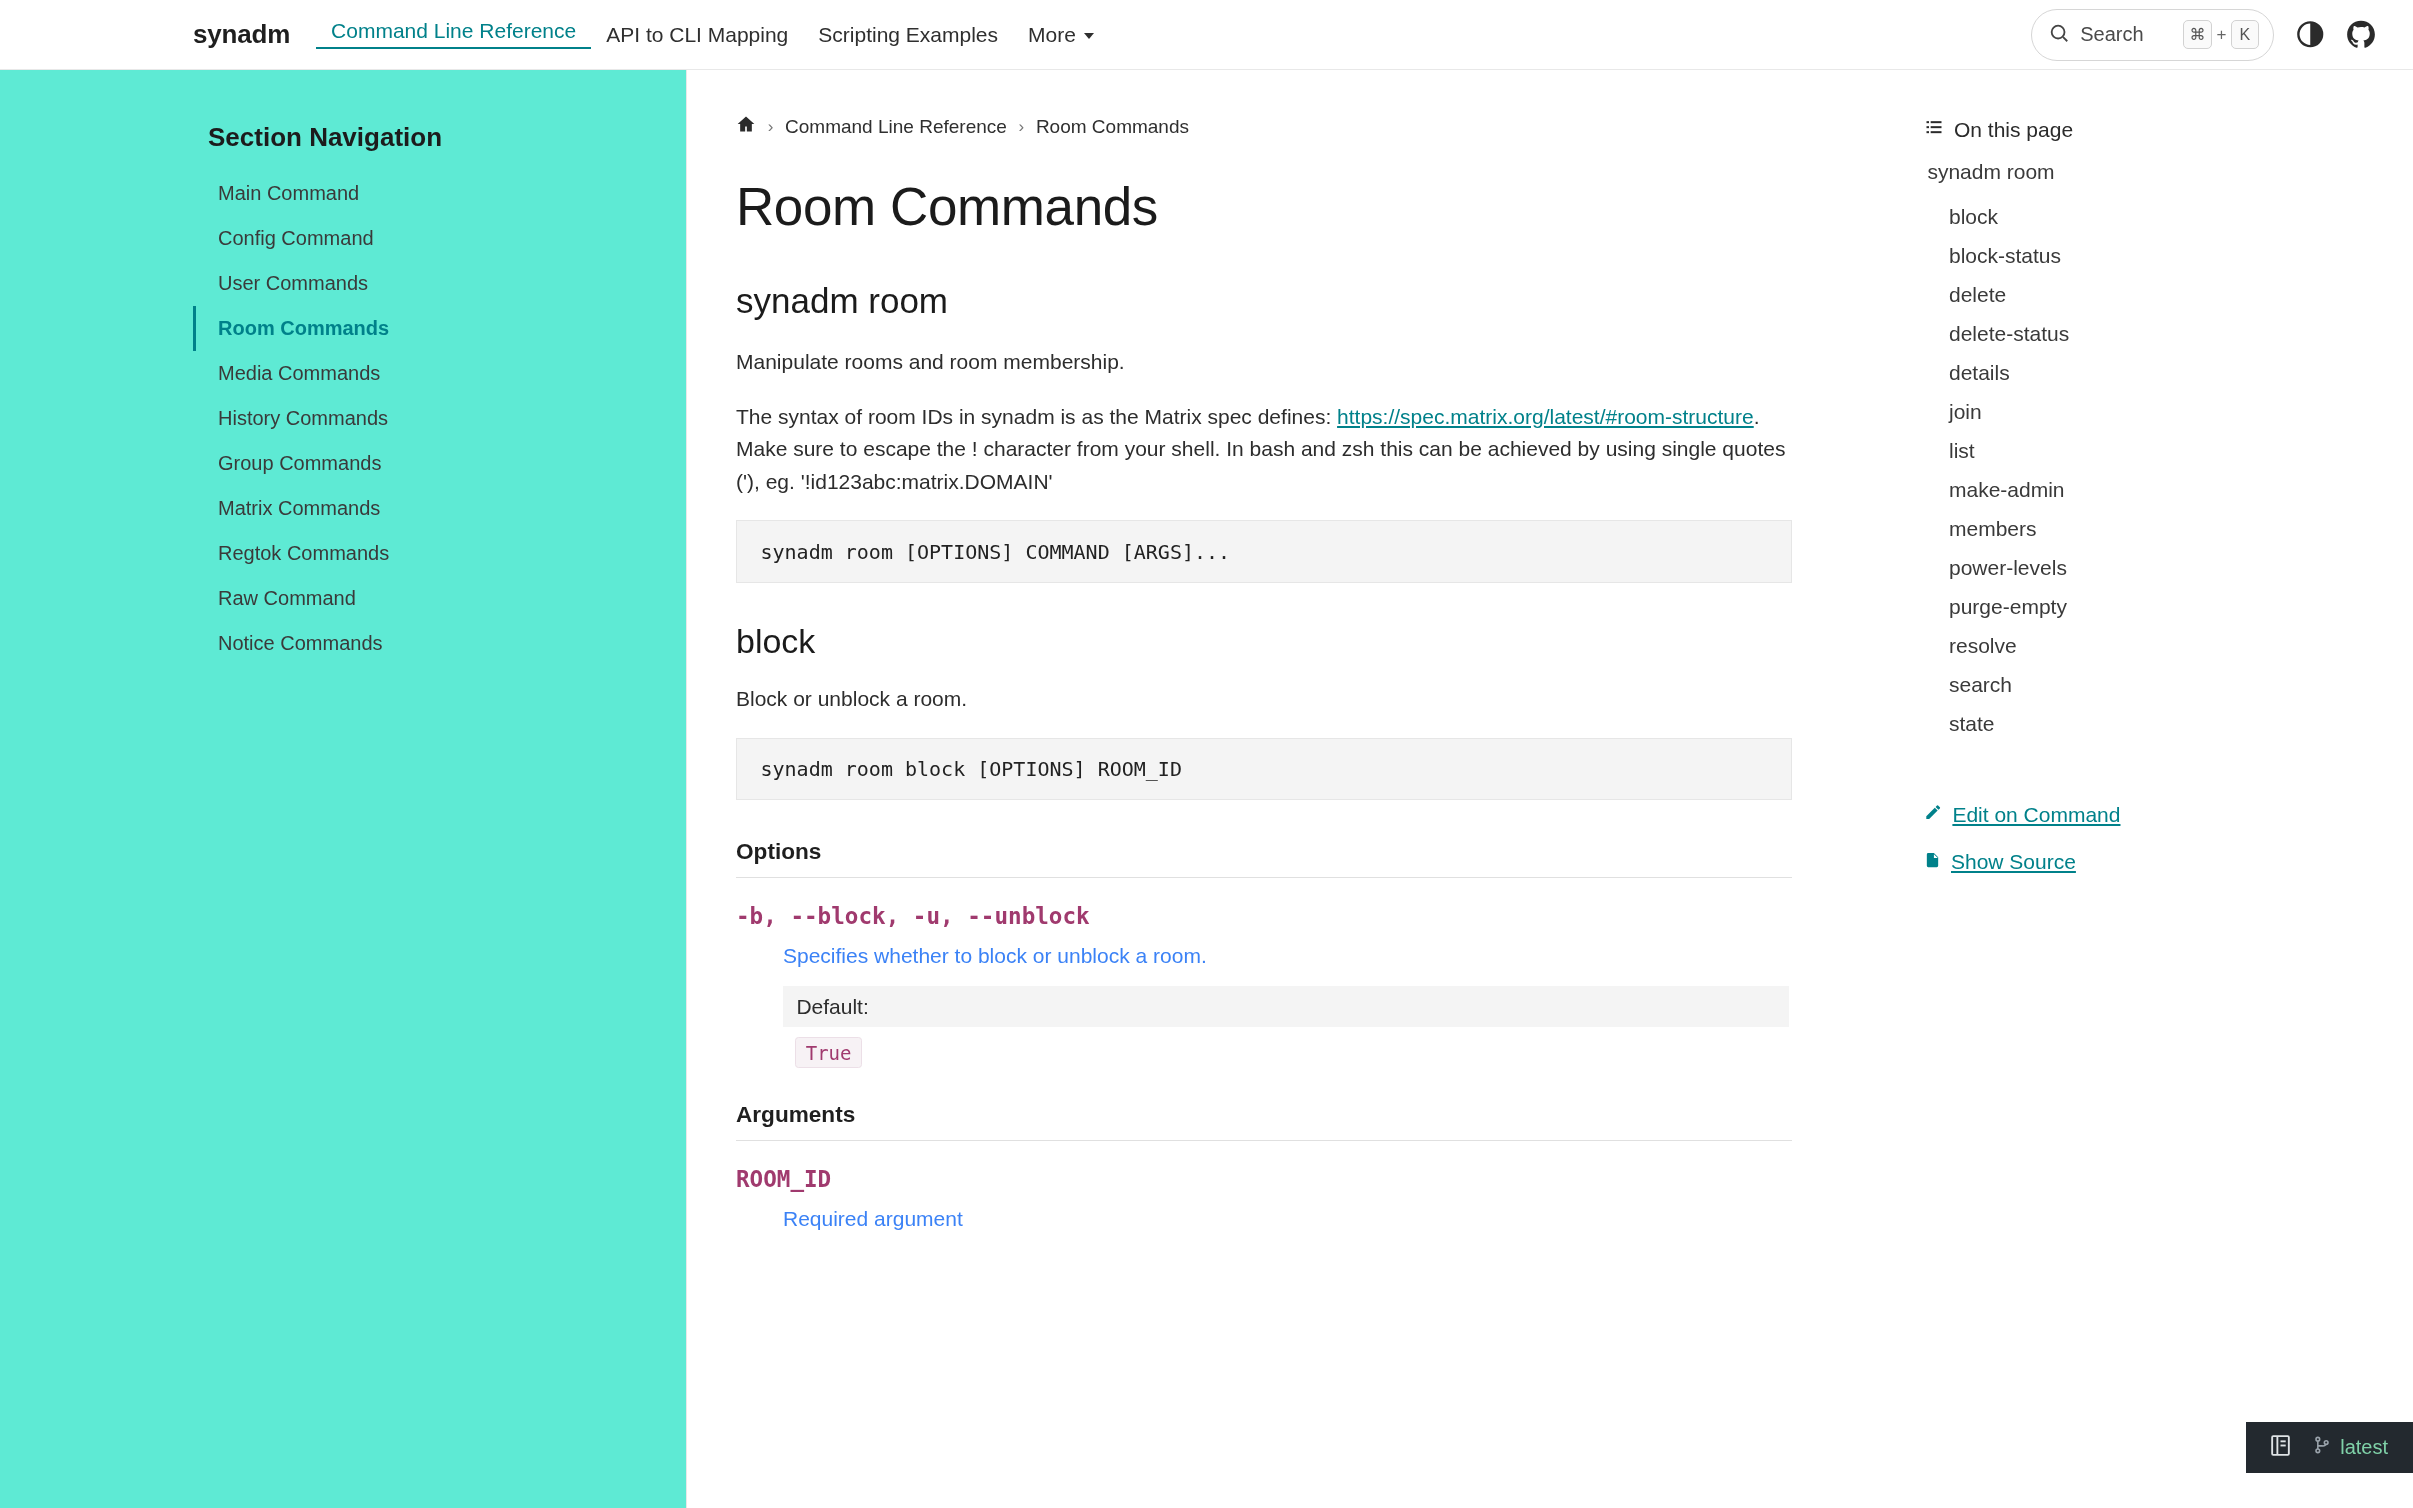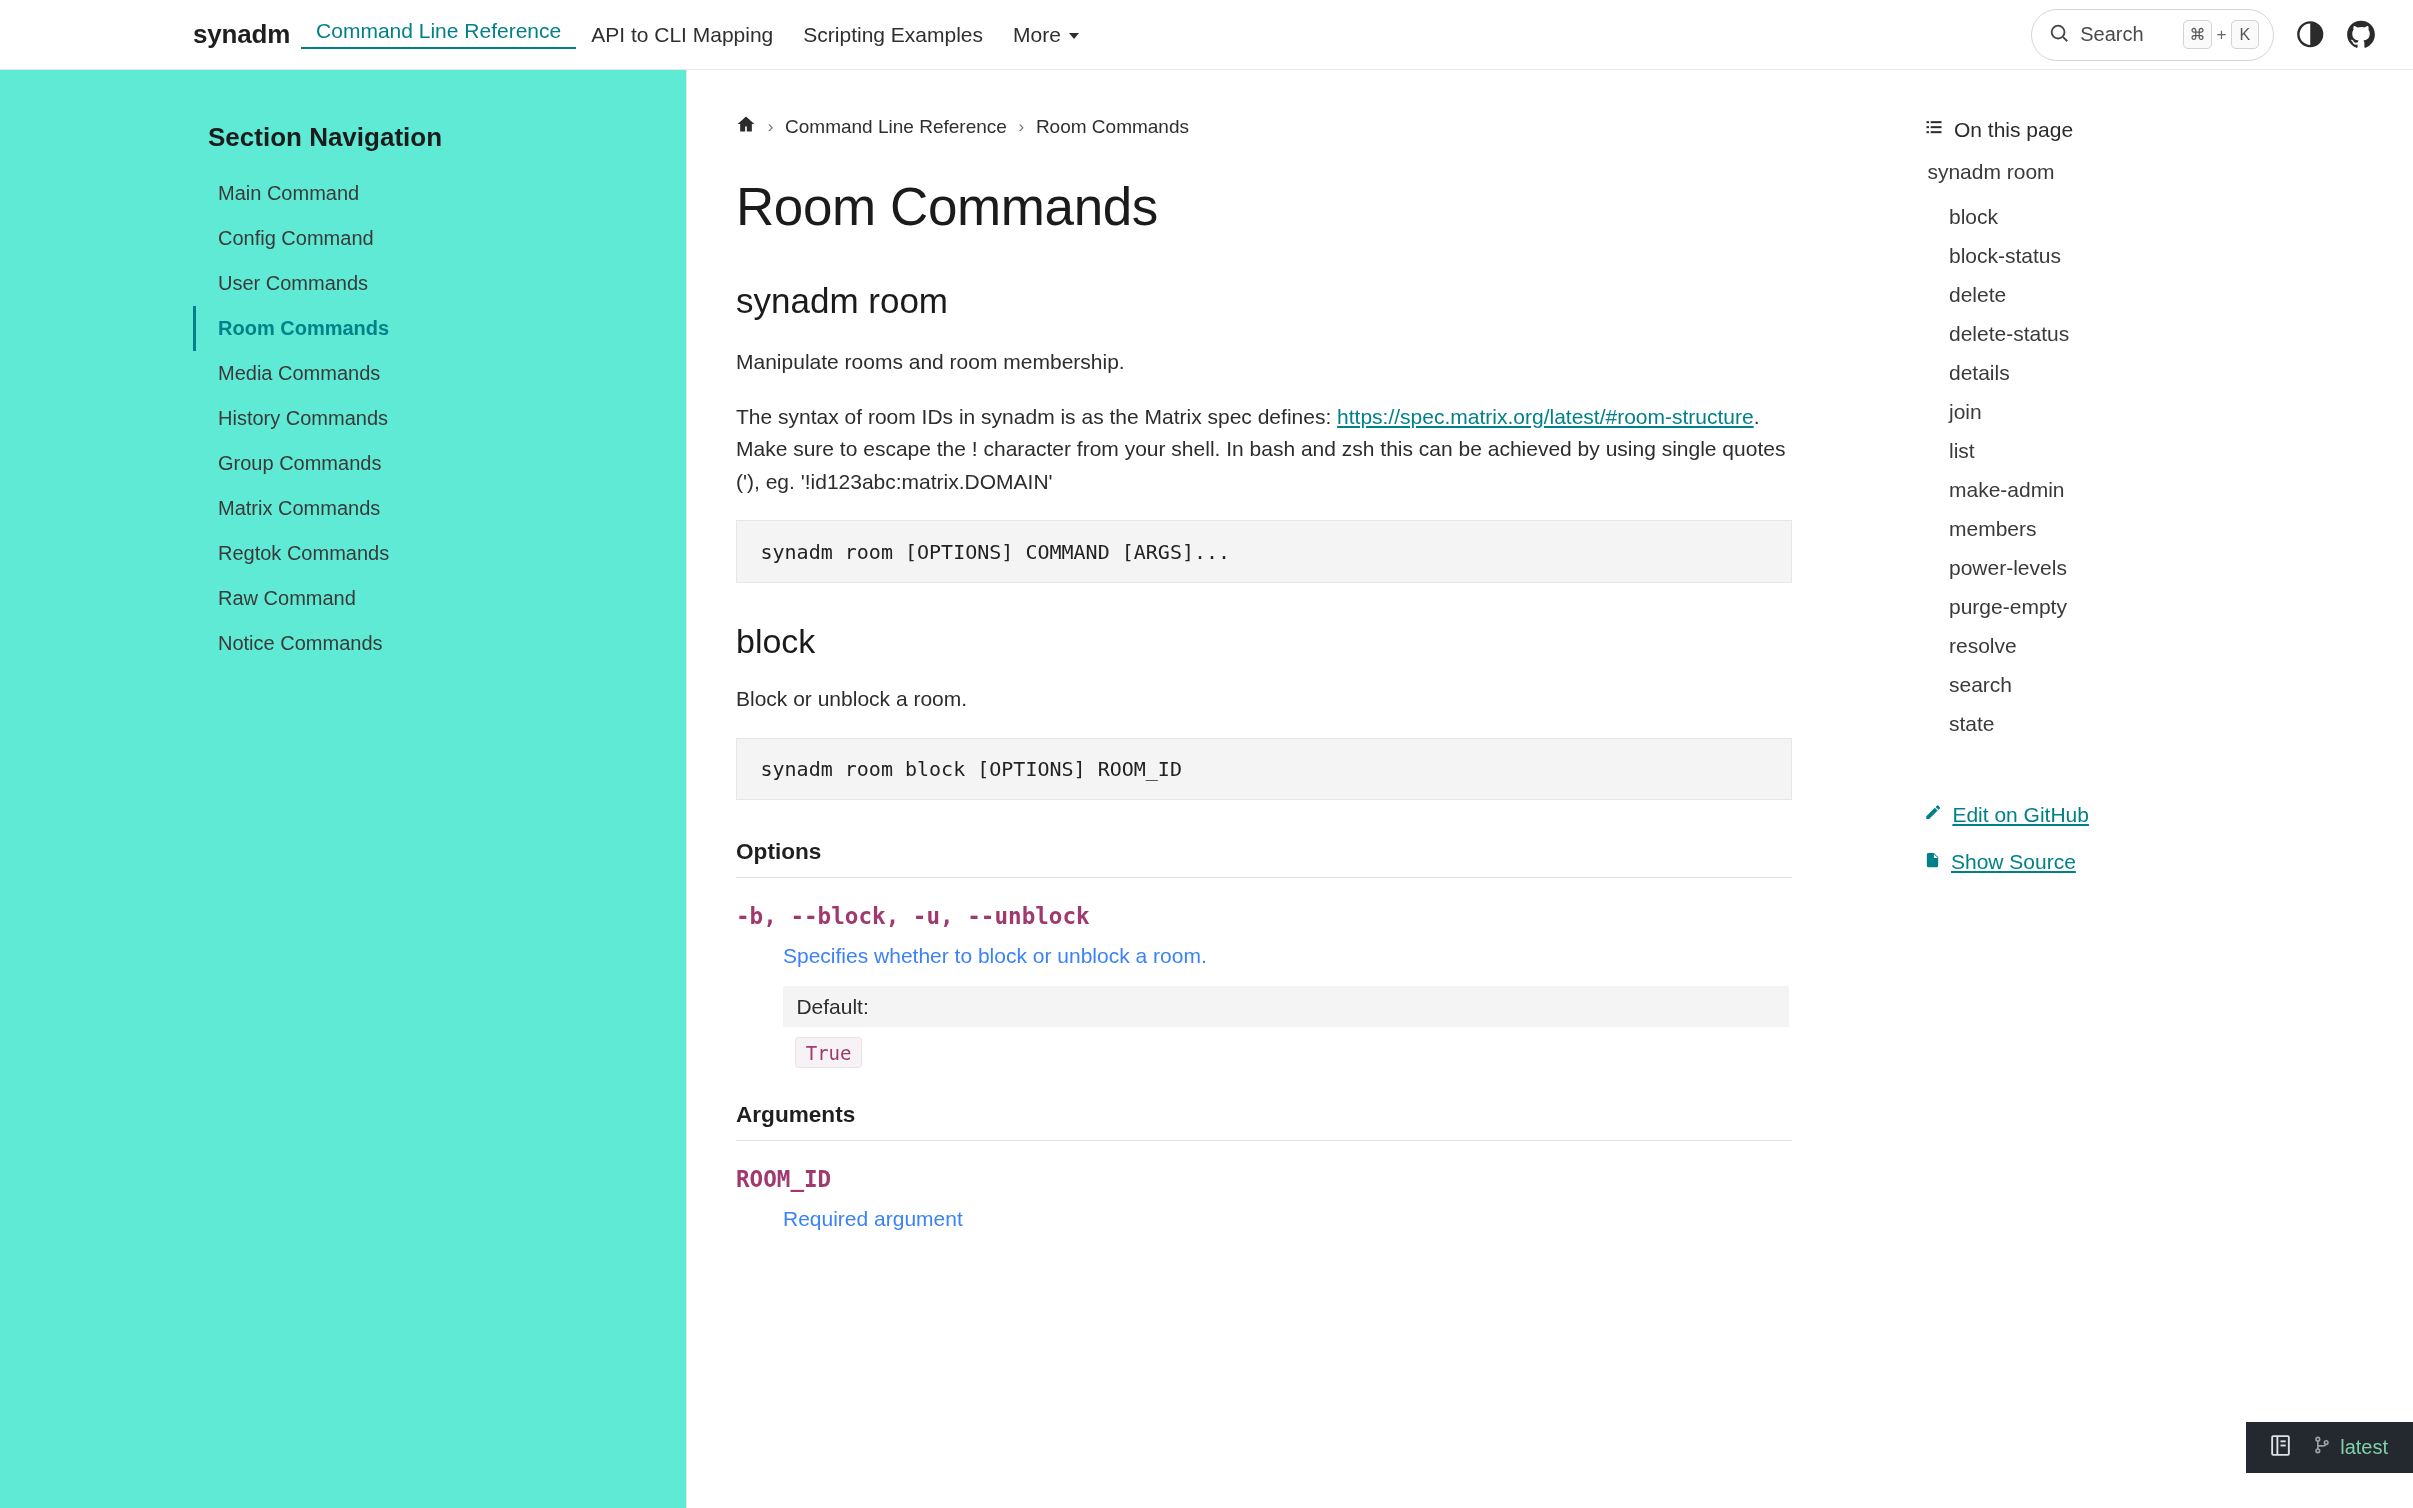--- a/index.html
+++ b/index.html
@@ -20,21 +20,21 @@
     padding: 0 37px 0 193px;
     border-bottom: 0.8px solid #e8e8e8;
     background: #ffffff;
     position: relative;
   }
   .brand {
     font-size: 26px;
     font-weight: 700;
     color: #1f1f1f;
     letter-spacing: -0.2px;
-    margin-right: 11px;
+    margin-right: 26px;
   }
   .navlinks { display: flex; align-items: center; height: 100%; }
   .navlink {
     font-size: 21px;
     color: #2f2f2f;
     padding: 0 15px;
     line-height: 1;
     text-decoration: none;
     white-space: nowrap;
   }
@@ -425,21 +425,21 @@
       <li>state</li>
     </ul>
 
     <div class="toc-actions-wrap">
       <div class="toc-action">
         <span>
           <svg width="18.4" height="18.4" viewBox="0 0 24 24" fill="#00818a">
             <path d="M3 17.25V21h3.75L17.8 9.94l-3.75-3.75L3 17.25zM20.7 7.04a1 1 0 0 0 0-1.41l-2.34-2.34a1 1 0 0 0-1.41 0l-1.83 1.83 3.75 3.75 1.83-1.83z"></path>
           </svg>
         </span>
-        <span class="lbl">Edit on GitHub</span>
+        <span class="lbl">Edit on Command</span>
       </div>
       <div class="toc-action">
         <span>
           <svg width="17" height="18.4" viewBox="0 0 24 24" fill="#00818a">
             <path d="M14 2H6a2 2 0 0 0-2 2v16a2 2 0 0 0 2 2h12a2 2 0 0 0 2-2V8l-6-6zm0 7V3.5L19.5 9H14z"></path>
           </svg>
         </span>
         <span class="lbl">Show Source</span>
       </div>
     </div>

